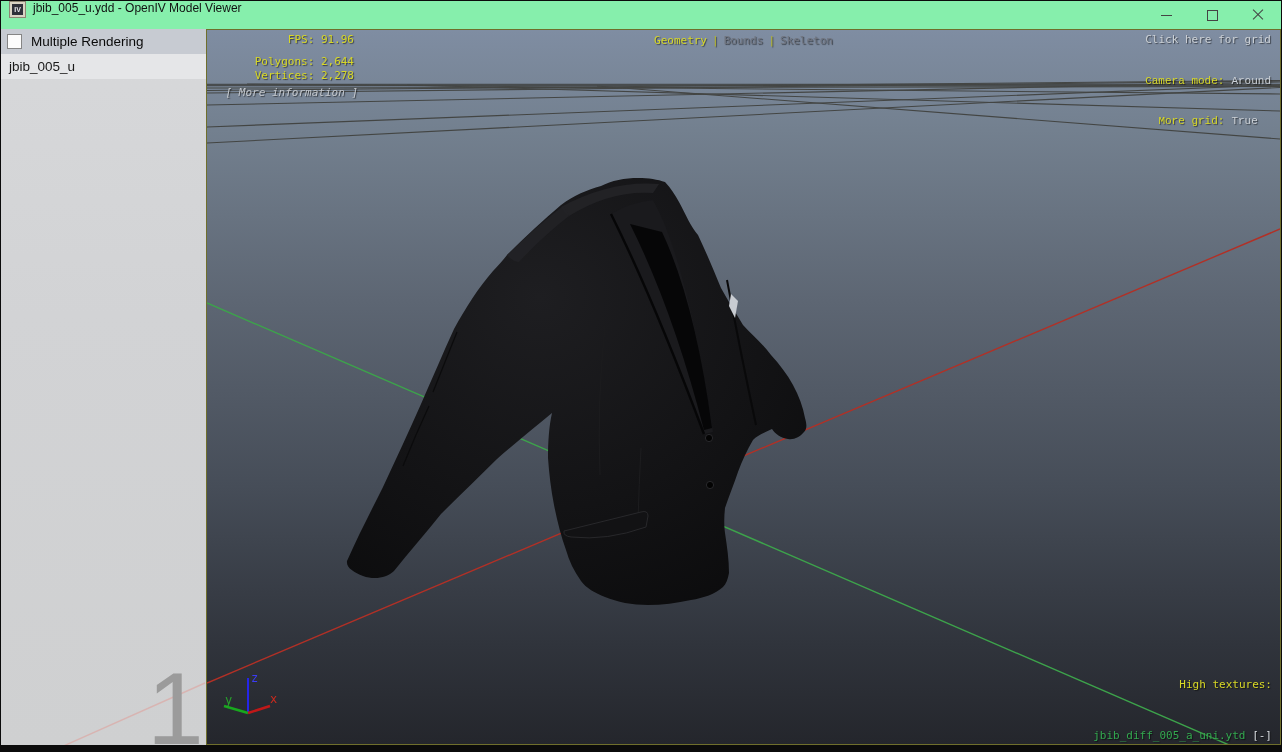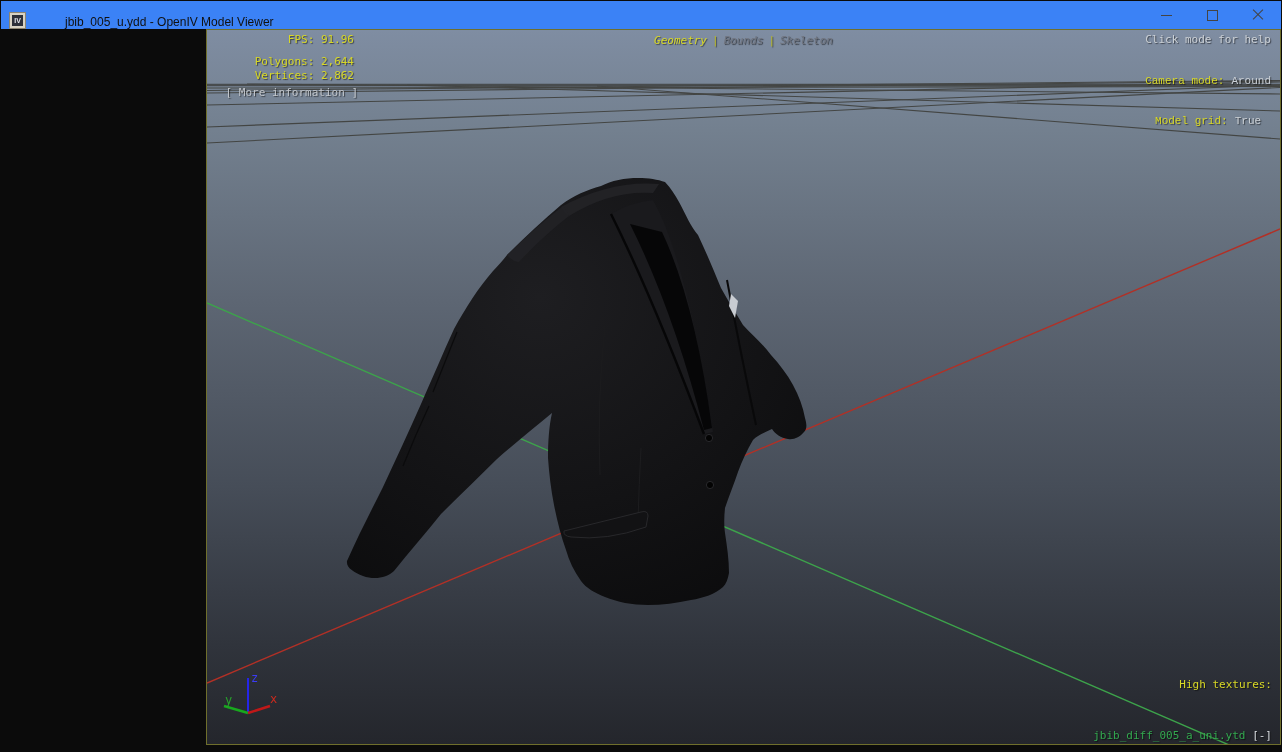--- a/index.html
+++ b/index.html
@@ -1,22 +1,22 @@
 <!DOCTYPE html>
 <html><head>
 <meta charset="utf-8">
 <style>
   html,body{margin:0;padding:0;}
   body{width:1282px;height:752px;overflow:hidden;background:#0b0b0b;
        font-family:"Liberation Sans", sans-serif;}
   .window{position:absolute;inset:0;background:#0b0b0b;}
 
   
-  .titlebar{position:absolute;top:1px;left:1px;width:1280px;height:28px;background:#3b82f6;
-            display:flex;align-items:flex-end;gap:32px;}
+  .titlebar{position:absolute;top:1px;left:1px;width:1280px;height:28px;background:#86efac;
+            display:flex;align-items:flex-start;}
   .app-icon{width:17px;height:17px;margin-left:8px;background:#d9d3c4;border:1px solid #8d8573;
             box-sizing:border-box;display:flex;align-items:center;justify-content:center;}
   .app-icon-inner{width:11px;height:11px;background:#2e3039;color:#e9e9ee;font-size:7px;
             font-weight:bold;display:flex;align-items:center;justify-content:center;
             font-family:"Liberation Sans", sans-serif;}
   .title-text{margin-left:7px;font-size:12px;color:#111111;white-space:nowrap;}
   .caption-buttons{margin-left:auto;display:flex;height:100%;}
   .cap-btn{width:46px;height:100%;display:flex;align-items:center;justify-content:center;cursor:default;}
   .glyph-min{width:11px;height:1px;background:#444444;}
   .glyph-max{width:9px;height:9px;border:1px solid #444444;}
@@ -48,23 +48,23 @@
   .ov{position:absolute;font-family:"DejaVu Sans Mono", monospace;font-size:11px;
       color:#ccd1d6;text-shadow:1px 1px 1px rgba(0,0,0,.55);white-space:pre;}
   .yellow{color:#d8d826;}
   .white{color:#d9dce0;}
   .green-t{color:#33a84f;}
 
   .stats{left:2px;width:145px;text-align:right;}
   .stats-fps{top:3px;}
   .stats-poly{top:25px;}
   .stats-vert{top:39px;}
-  .more-info{top:56px;left:2px;width:149px;text-align:right;color:#c3c7cc;}
-
-  .tabs{top:4px;left:0;width:100%;text-align:center;font-style:italic;}
+  .more-info{top:56px;left:2px;width:149px;text-align:right;color:#c3c7cc;font-style:italic;}
+
+  .tabs{top:4px;left:0;width:100%;text-align:center;}
   .tab{color:#70747e;}
   .tab.active{color:#d8d826;}
   .sep{color:#b9b922;margin:0 5px;}
 
   .help{top:3px;right:9px;}
   .cam-block{top:18px;right:9px;line-height:13.4px;text-align:center;font-family:Liberation Mono, monospace;}
   .disp-block{top:67px;right:9px;line-height:13.4px;text-align:right;}
   .lbl{color:#d8d826;}
   .val{color:#ccd1d6;margin-left:7px;}
 
@@ -89,20 +89,31 @@
       </div>
       <div class="cap-btn">
         <div class="glyph-close">
             <span class="x1"></span>
             <span class="x2"></span>
           </div>
       </div>
     </div>
   </div>
 
+  <div class="sidebar">
+    <div class="mr-row">
+      <span class="checkbox"></span>
+      <span class="mr-label">Multiple Rendering</span>
+    </div>
+    <div class="model-row">jbib_005_u</div>
+    <svg class="side-bleed" viewBox="0 0 205 716">
+      <line x1="49" y1="723" x2="204" y2="654" stroke="rgba(228,140,134,0.42)" stroke-width="1.4"></line>
+    </svg>
+    <div class="page-num">1</div>
+  </div>
 
   <div class="viewport">
 
     <svg class="scene" viewBox="0 0 1073 714" preserveAspectRatio="none">
       <defs>
         <radialGradient id="jg" cx="42%" cy="28%" r="90%">
           <stop offset="0%" stop-color="#1e1e21"></stop>
           <stop offset="55%" stop-color="#131315"></stop>
           <stop offset="100%" stop-color="#0a0a0b"></stop>
         </radialGradient>
@@ -166,30 +177,30 @@
         <line x1="41" y1="683" x2="17" y2="676" stroke="#18a81e" stroke-width="2.5"></line>
         <line x1="41" y1="683" x2="63" y2="676" stroke="#c01818" stroke-width="2.5"></line>
         <text x="44" y="652" fill="#3b3bf5" font-size="12" font-family="DejaVu Sans Mono, monospace">z</text>
         <text x="18" y="674" fill="#27a32b" font-size="12" font-family="DejaVu Sans Mono, monospace">y</text>
         <text x="63" y="673" fill="#cc2a1d" font-size="12" font-family="DejaVu Sans Mono, monospace">x</text>
       </g>
     </svg>
 
     <div class="ov stats stats-fps yellow">FPS: 91.96</div>
     <div class="ov stats stats-poly yellow">Polygons: 2,644</div>
-    <div class="ov stats stats-vert yellow">Vertices: 2,862</div>
+    <div class="ov stats stats-vert yellow">Vertices: 2,278</div>
     <div class="ov more-info">[ More information ]</div>
 
     <div class="ov tabs"><span class="tab active">Geometry</span><span class="sep">|</span><span class="tab">Bounds</span><span class="sep">|</span><span class="tab">Skeleton</span></div>
 
-    <div class="ov help">Click mode for help</div>
+    <div class="ov help">Click here for grid</div>
 
     <div class="ov cam-block">
       <div><span class="lbl">Camera mode:</span><span class="val">Around</span></div>
-      <div><span class="lbl">Model grid:</span><span class="val">True</span></div>
+      <div><span class="lbl">More grid:</span><span class="val">True</span></div>
     </div>
 
 
     <div class="ov tex-block">
       <div class="yellow">High textures:</div>
       <div><span class="green-t">jbib_diff_005_a_uni.ytd</span> <span class="white">[-]</span></div>
       
       
       
       

